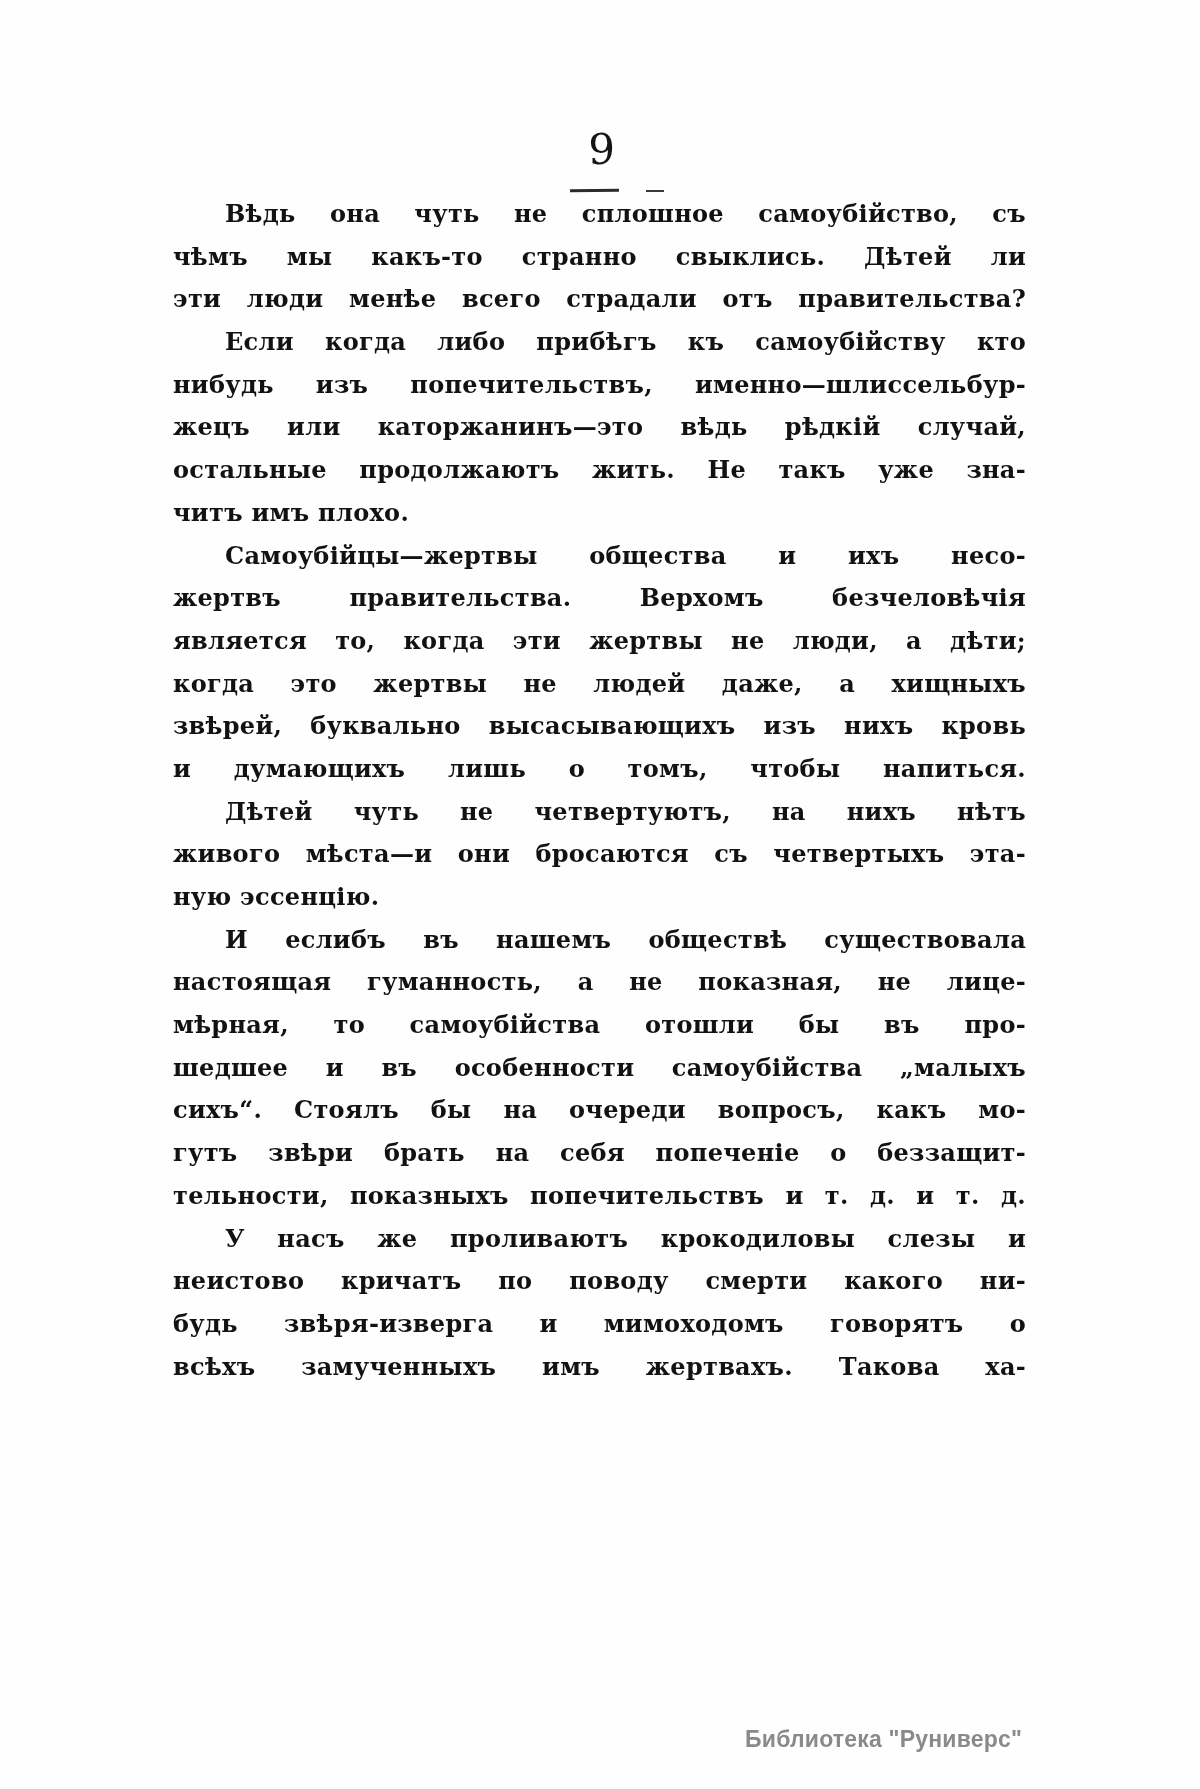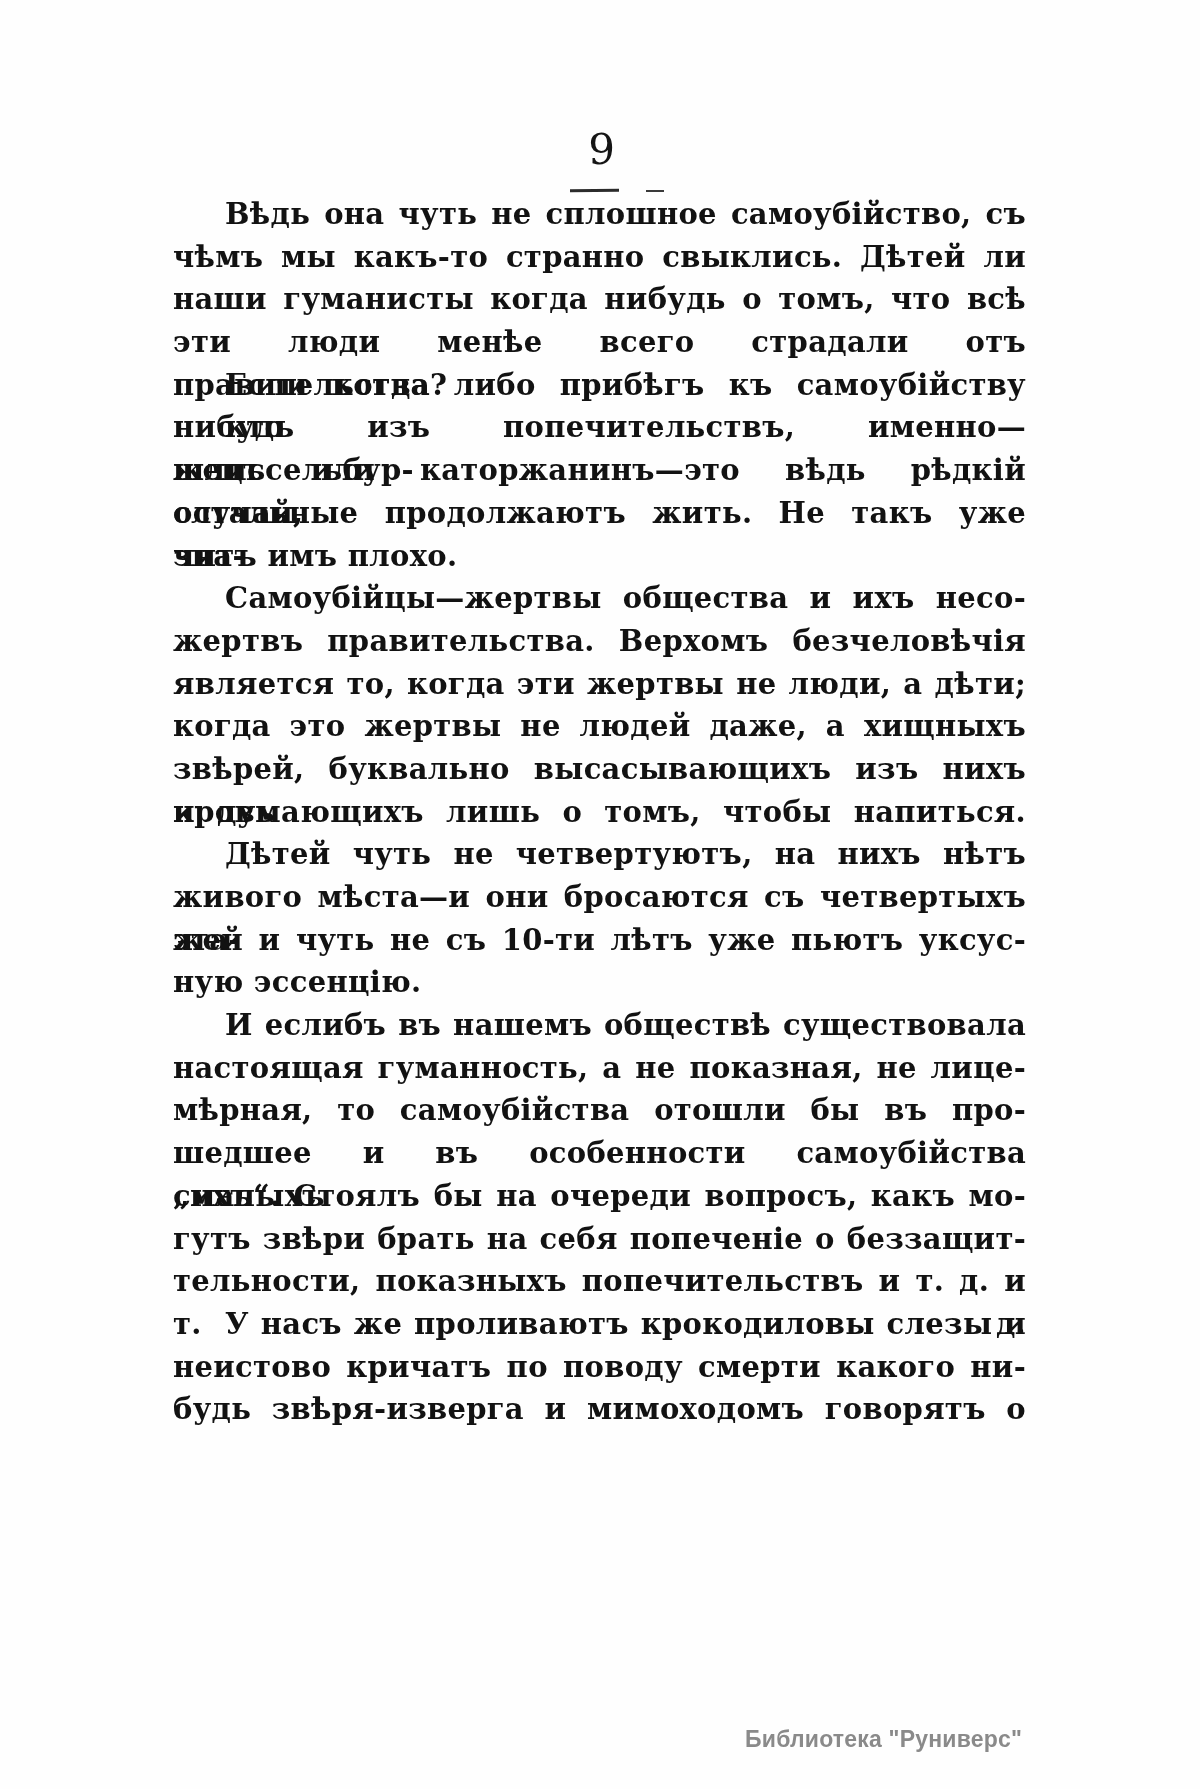--- a/index.html
+++ b/index.html
@@ -33,21 +33,21 @@
     position:absolute;
     top:190px;left:646px;
     width:18px;height:2px;
     background:#3a3a3a;
   }
   .text-block{
     position:absolute;
     top:193px;left:173px;
     width:853px;
     color:#121212;
-    font-size:29px;
+    font-size:24px;
     font-weight:700;
     letter-spacing:0.3px;
   }
   .line{
     height:42.7px;
     line-height:42.7px;
     text-align:justify;
   }
   .line.j{
     text-align:justify;
@@ -74,44 +74,43 @@
 <div class="page">
 
   <div class="page-number">9</div>
 
   <div class="rule-main"></div>
   <div class="rule-dash"></div>
 
   <div class="text-block">
       <div class="line j indent">Вѣдь она чуть не сплошное самоубійство, съ</div>
       <div class="line j">чѣмъ мы какъ-то странно свыклись. Дѣтей ли</div>
-      <div class="line j">наши гуманисты когда нибудь о томъ, что всѣ</div>
       <div class="line j">эти люди менѣе всего страдали отъ правительства?</div>
       <div class="line j indent">Если когда либо прибѣгъ къ самоубійству кто</div>
       <div class="line j">нибудь изъ попечительствъ, именно—шлиссельбур-</div>
       <div class="line j">жецъ или каторжанинъ—это вѣдь рѣдкій случай,</div>
       <div class="line j">остальные продолжаютъ жить. Не такъ уже зна-</div>
       <div class="line">читъ имъ плохо.</div>
       <div class="line j indent">Самоубійцы—жертвы общества и ихъ несо-</div>
       <div class="line j">жертвъ правительства. Верхомъ безчеловѣчія</div>
       <div class="line j">является то, когда эти жертвы не люди, а дѣти;</div>
       <div class="line j">когда это жертвы не людей даже, а хищныхъ</div>
       <div class="line j">звѣрей, буквально высасывающихъ изъ нихъ кровь</div>
       <div class="line j">и думающихъ лишь о томъ, чтобы напиться.</div>
       <div class="line j indent">Дѣтей чуть не четвертуютъ, на нихъ нѣтъ</div>
       <div class="line j">живого мѣста—и они бросаются съ четвертыхъ эта-</div>
-      <div class="line j">жей и чуть не съ 10-ти лѣтъ уже пьютъ уксус-</div>
       <div class="line">ную эссенцію.</div>
       <div class="line j indent">И еслибъ въ нашемъ обществѣ существовала</div>
       <div class="line j">настоящая гуманность, а не показная, не лице-</div>
       <div class="line j">мѣрная, то самоубійства отошли бы въ про-</div>
       <div class="line j">шедшее и въ особенности самоубійства „малыхъ</div>
       <div class="line j">сихъ“. Стоялъ бы на очереди вопросъ, какъ мо-</div>
       <div class="line j">гутъ звѣри брать на себя попеченіе о беззащит-</div>
       <div class="line j">тельности, показныхъ попечительствъ и т. д. и т. д.</div>
       <div class="line j indent">У насъ же проливаютъ крокодиловы слезы и</div>
       <div class="line j">неистово кричатъ по поводу смерти какого ни-</div>
       <div class="line j">будь звѣря-изверга и мимоходомъ говорятъ о</div>
+      <div class="line j">всѣхъ замученныхъ имъ жертвахъ. Такова ха-</div>
     </div>
 
   <div class="watermark">Библиотека "Руниверс"</div>
 
 </div>
 
 </body></html>

